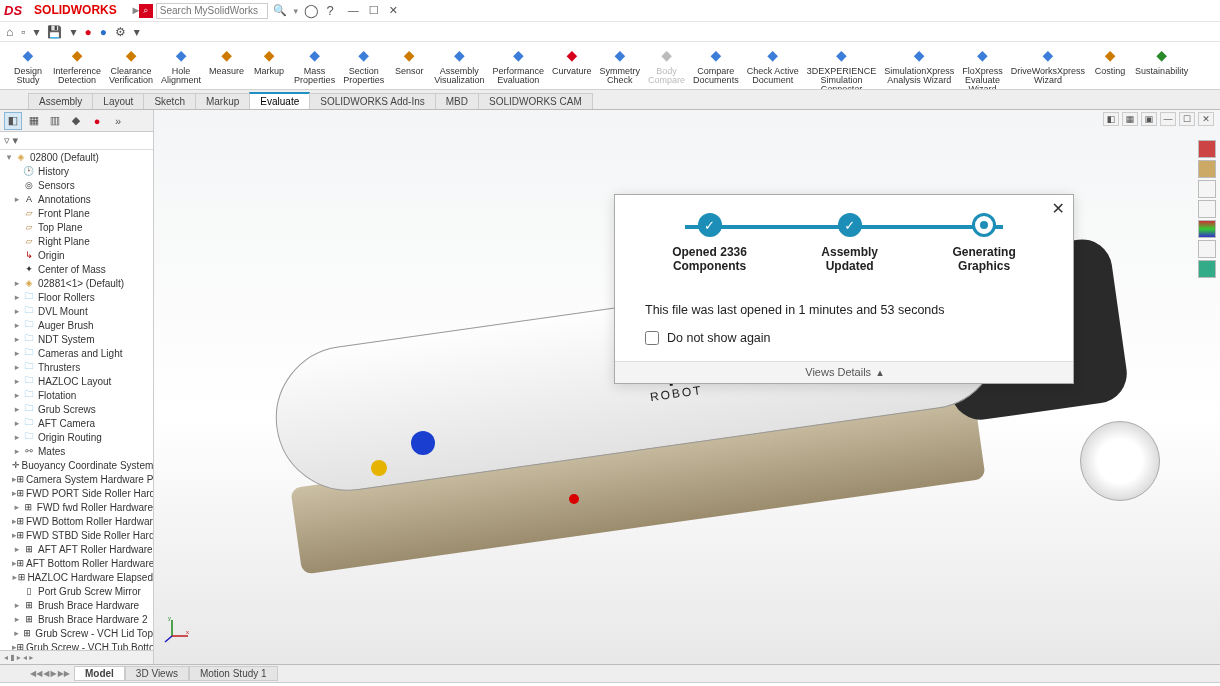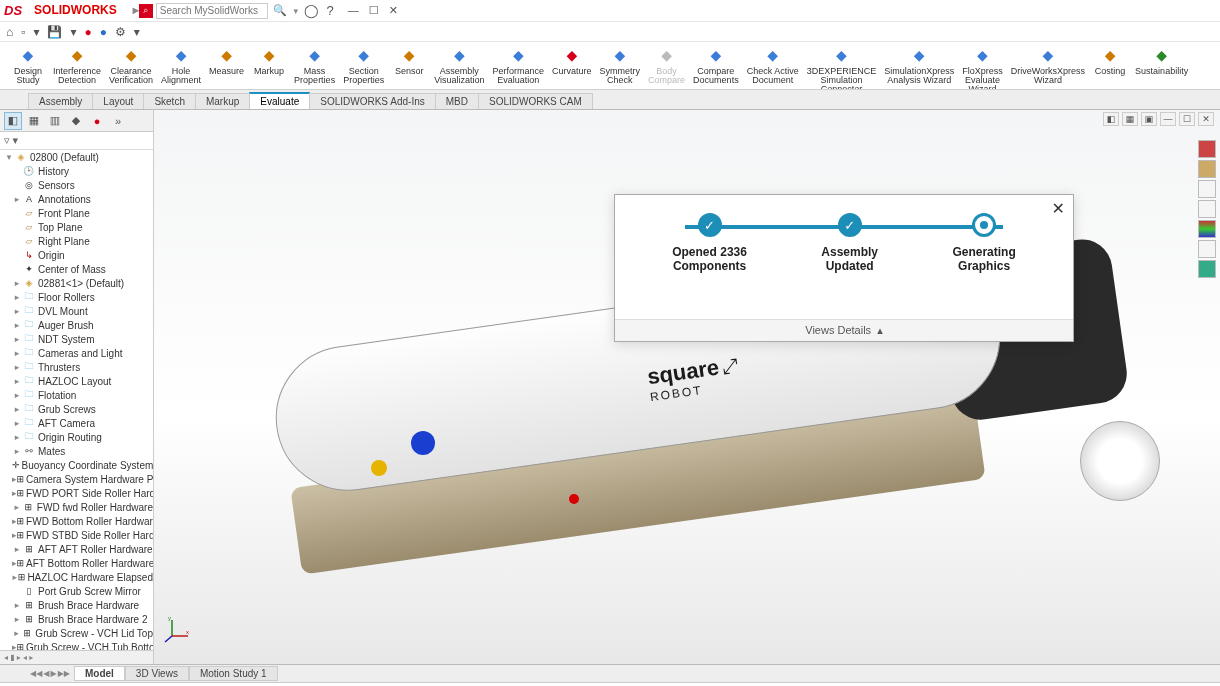--- a/index.html
+++ b/index.html
@@ -512,20 +512,25 @@
           <div class="step">
             <div class="circ ">✓</div>
             <div class="slabel">Assembly<br>Updated</div>
           </div>
           <div class="step">
             <div class="circ hollow"></div>
             <div class="slabel">Generating<br>Graphics</div>
           </div>
         </div>
       <div class="body">
+        <div>This file was last opened in 1 minutes and 53 seconds</div>
+        <label class="chk">
+          <input type="checkbox" style="">
+          <span>Do not show again</span>
+        </label>
       </div>
       <div class="hide-details">
         <span>Views Details</span> &nbsp;▴
       </div>
     </div>
   </div>
 </div>
 
 <div class="btabs">
   <div class="arrow-grp">

